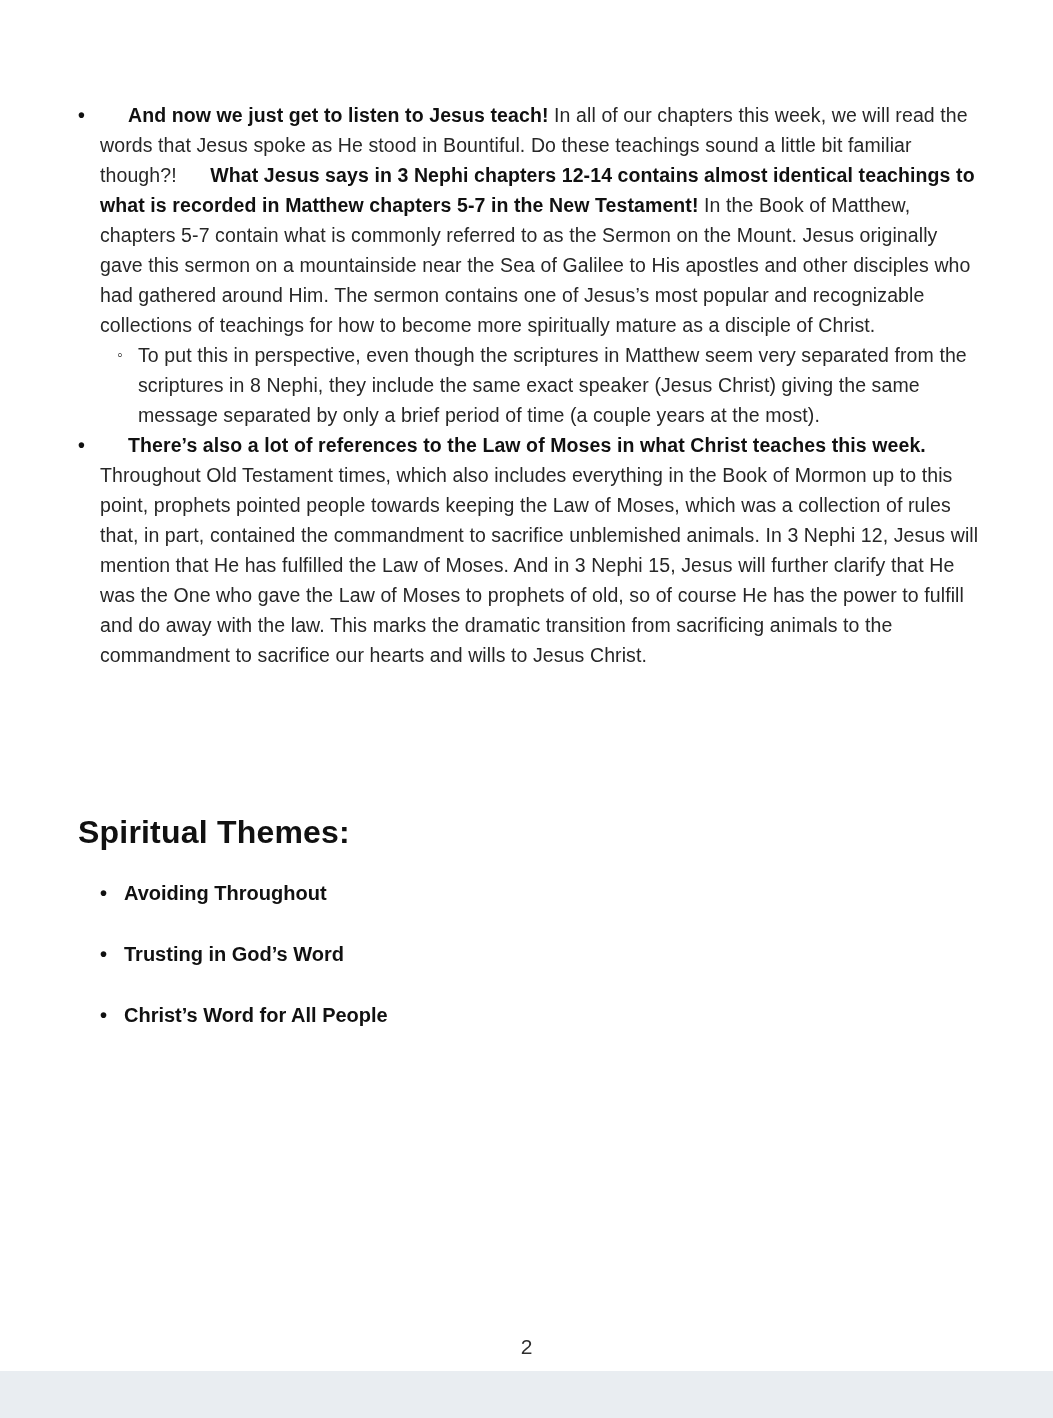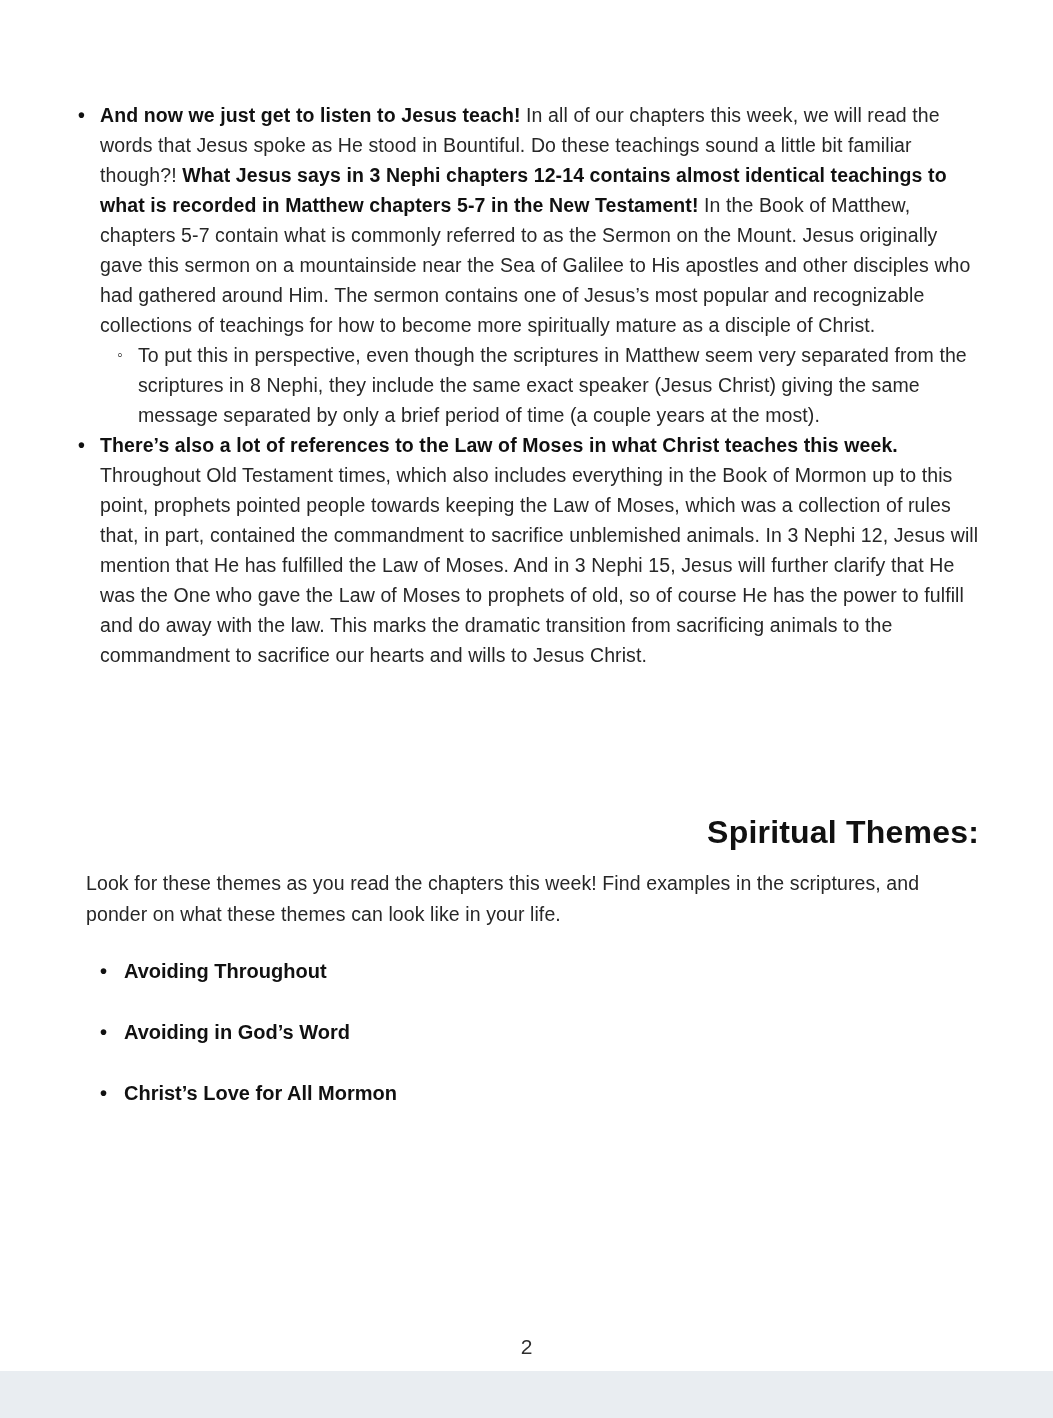--- a/index.html
+++ b/index.html
@@ -30,37 +30,38 @@
   .note-marker {
     flex: 0 0 22px;
     width: 22px;
     font-weight: bold;
     color: #111111;
   }
   .note-body { flex: 1; }
   .b {
     font-weight: bold;
     color: #111111;
+    margin-left: 28px;
   }
   .sub-note {
     display: flex;
     align-items: flex-start;
     margin-left: 17px;
   }
   .sub-marker {
     flex: 0 0 21px;
     width: 21px;
     font-size: 16px;
     line-height: 30px;
     color: #272727;
   }
   .sub-body { flex: 1; }
   .section-heading {
     margin: 142px 0 0 0;
-    text-align: right;
+    text-align: left;
     font-size: 32px;
     line-height: 40px;
     font-weight: bold;
     color: #111111;
     letter-spacing: 0.2px;
   }
   .themes-intro {
     margin: 16px 0 0 8px;
     font-size: 19.5px;
     line-height: 31px;
@@ -124,34 +125,33 @@
       <span class="note-marker">•</span>
       <div class="note-body">
         <span class="b">There’s also a lot of references to the Law of Moses in what Christ teaches this week.</span><span> Throughout Old Testament times, which also includes everything in the Book of Mormon up to this point, prophets pointed people towards keeping the Law of Moses, which was a collection of rules that, in part, contained the commandment to sacrifice unblemished animals. In 3 Nephi 12, Jesus will mention that He has fulfilled the Law of Moses. And in 3 Nephi 15, Jesus will further clarify that He was the One who gave the Law of Moses to prophets of old, so of course He has the power to fulfill and do away with the law. This marks the dramatic transition from sacrificing animals to the commandment to sacrifice our hearts and wills to Jesus Christ.</span>
       </div>
     </div>
 
   </div>
 
   <h1 class="section-heading">Spiritual Themes:</h1>
 
-  <p class="themes-intro">Look for these themes as you read the chapters this week! Find examples in the scriptures, and ponder on what these themes can look like in your life.</p>
 
   <div class="themes-list">
     <div class="theme-item">
       <span class="theme-marker">•</span>
       <span>Avoiding Throughout</span>
     </div>
     <div class="theme-item">
       <span class="theme-marker">•</span>
-      <span>Avoiding in God’s Word</span>
+      <span>Trusting in God’s Word</span>
     </div>
     <div class="theme-item">
       <span class="theme-marker">•</span>
-      <span>Christ’s Love for All Mormon</span>
+      <span>Christ’s Word for All People</span>
     </div>
   </div>
 
 </div>
 
 <div class="page-number">2</div>
 
 <div class="footer-bar"></div>
 
 </body></html>

